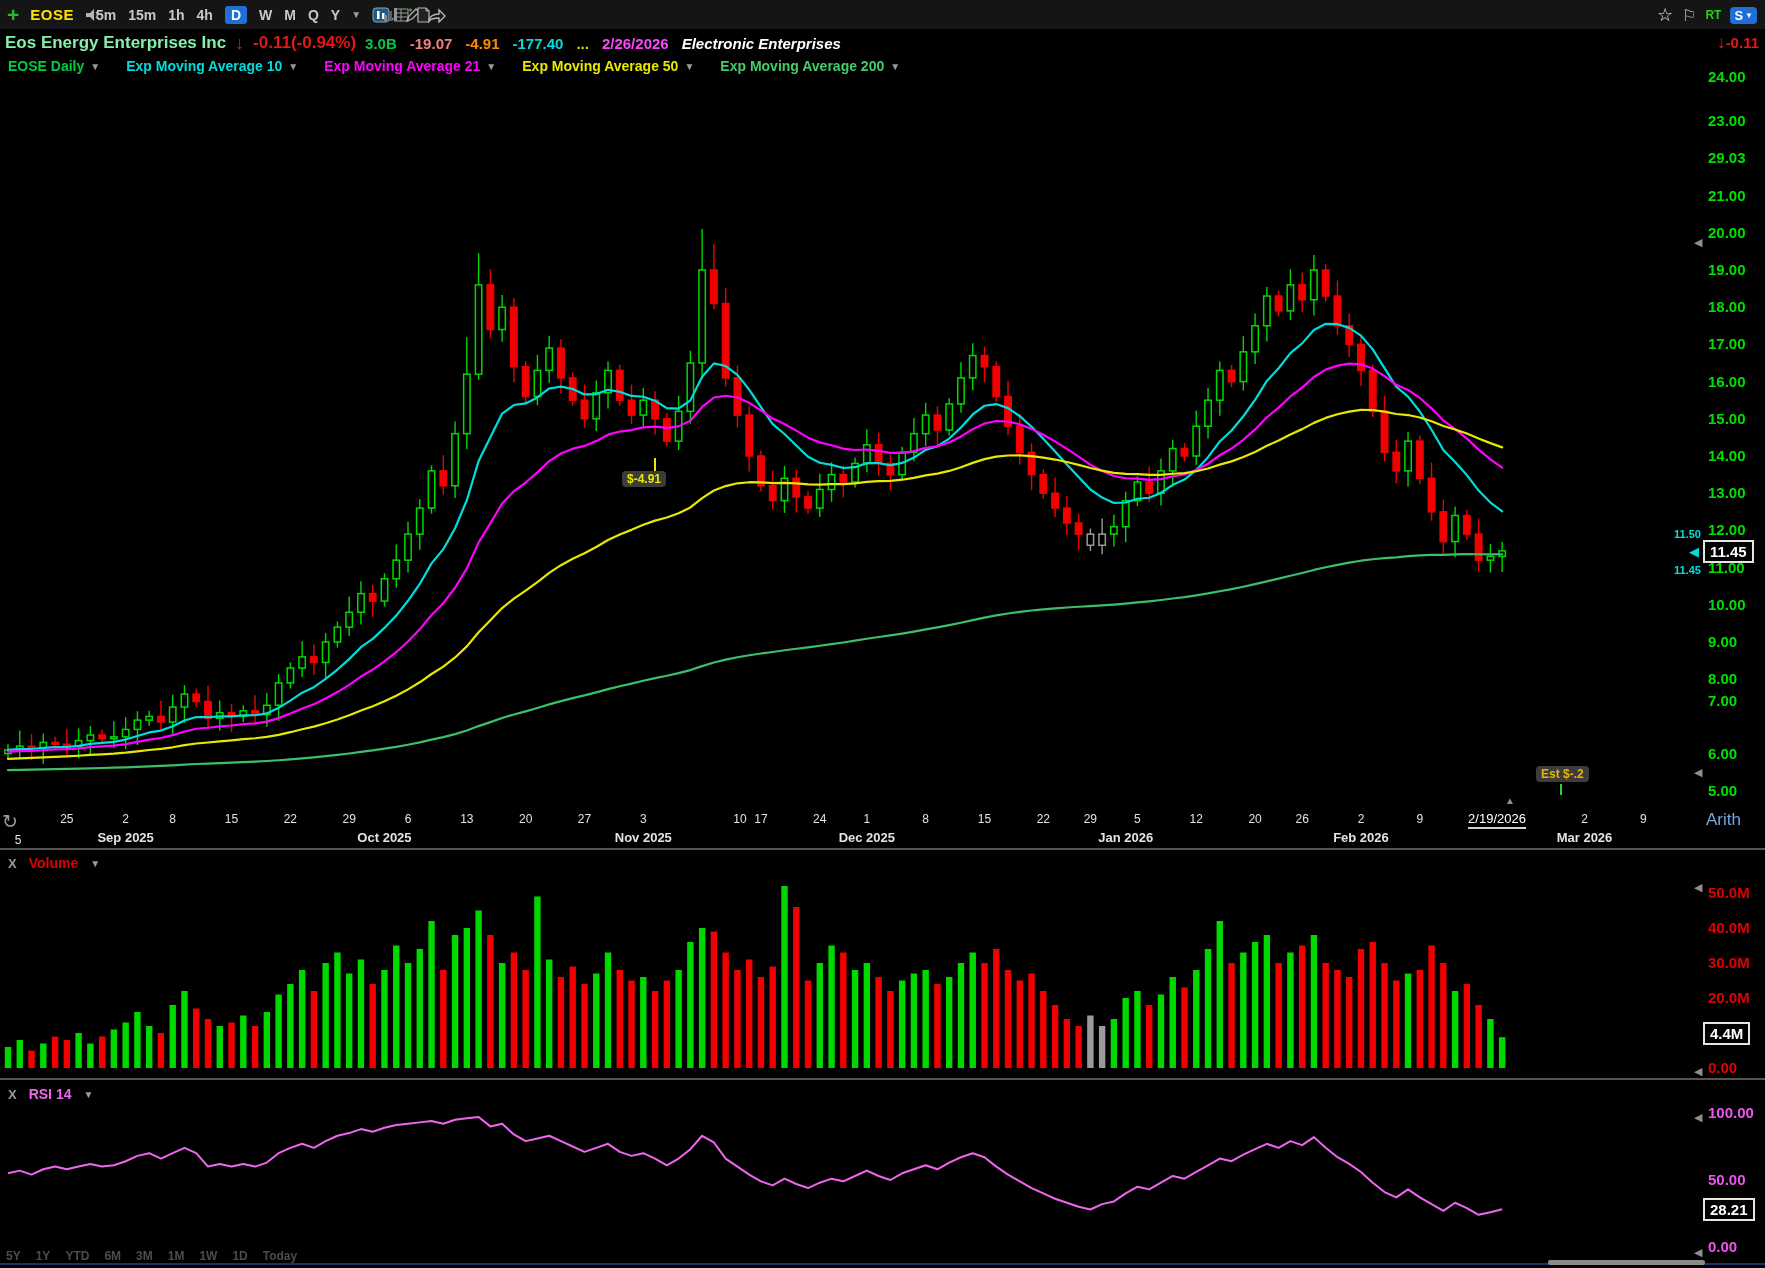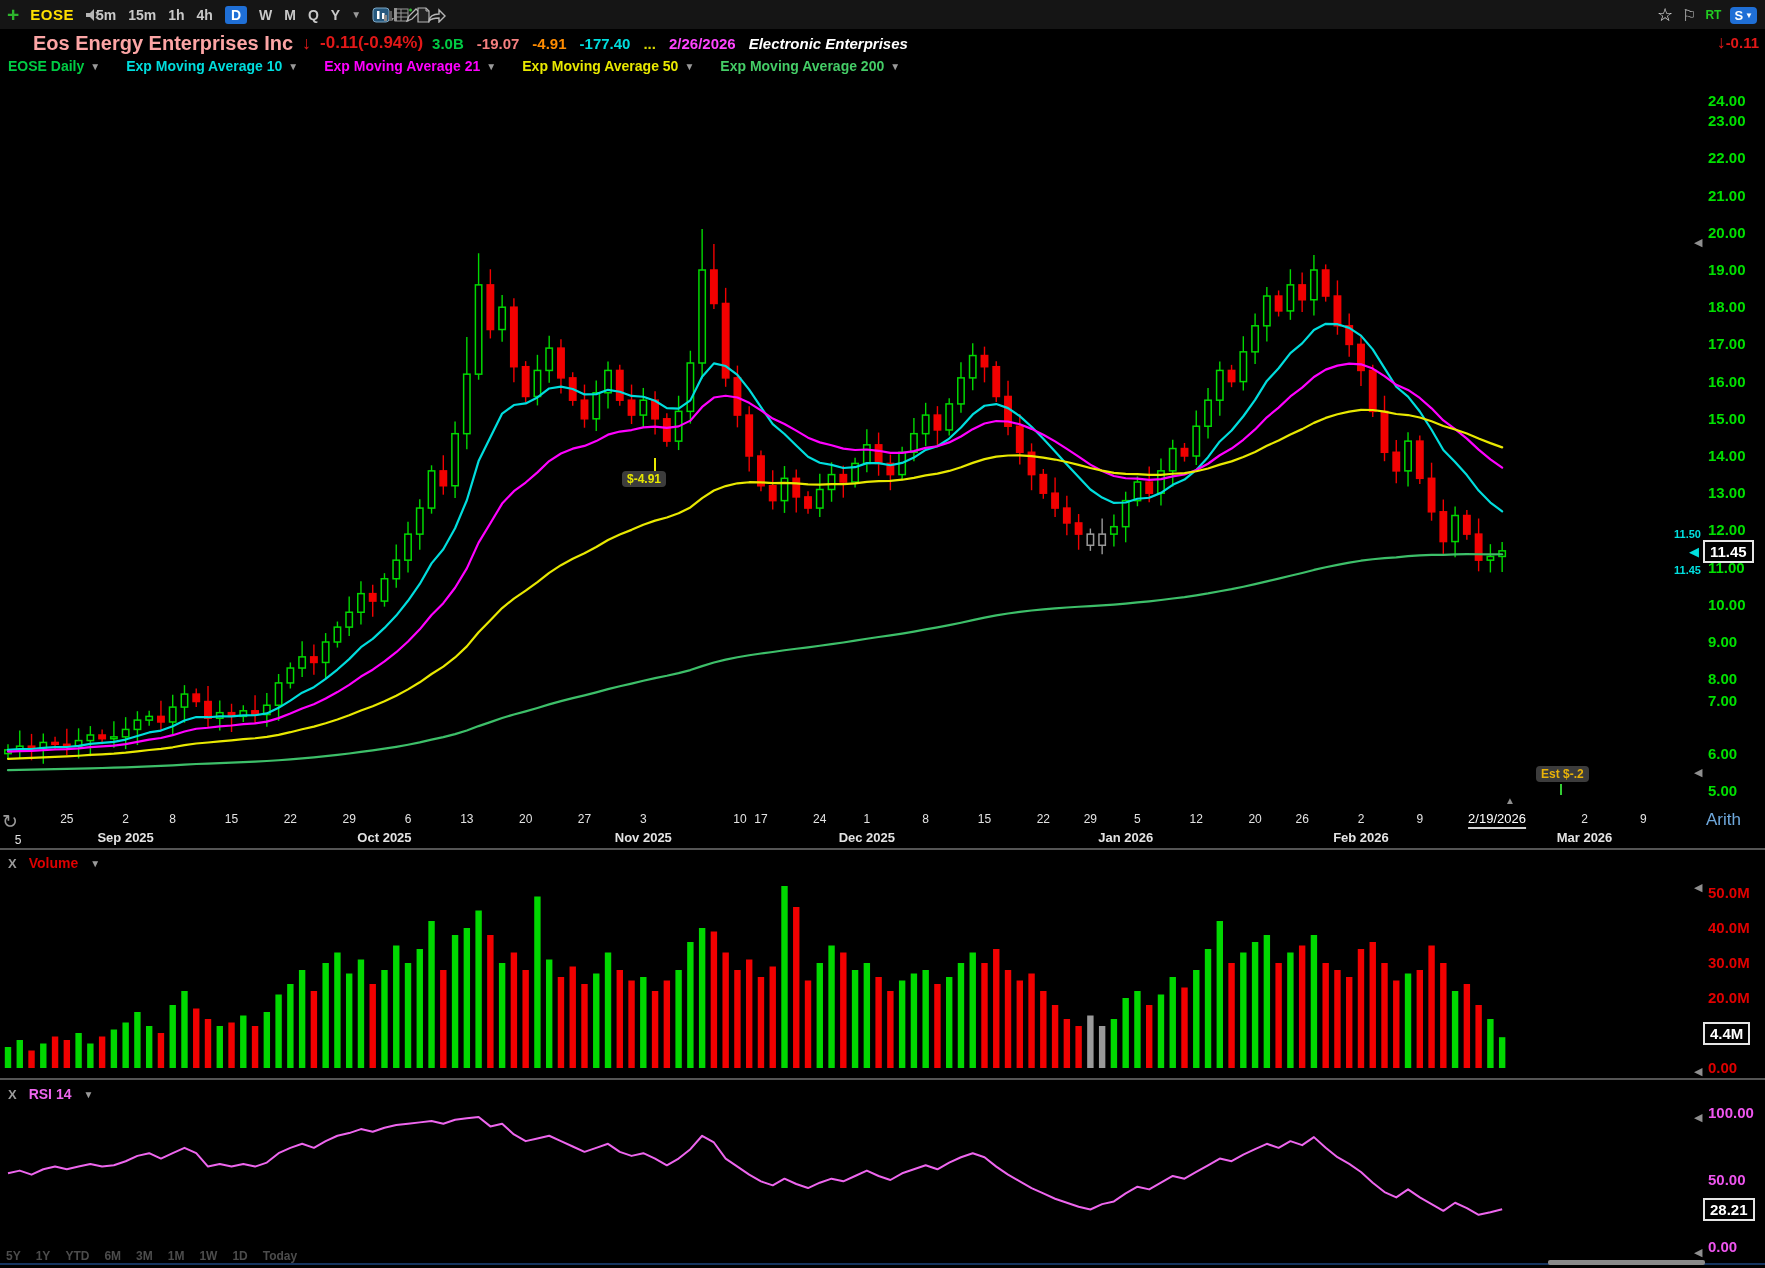--- a/index.html
+++ b/index.html
@@ -14,21 +14,21 @@
   .mini-caret{color:#9a9a9a;font-size:10px;}
   .tbicon{display:inline-flex;align-items:center;color:#b5b5b5;}
   #toolbar-right{position:absolute;right:8px;top:4px;display:flex;align-items:center;gap:9px;}
   .star{color:#e8e8e8;font-size:18px;}
   .flagic{color:#bdbdbd;font-size:16px;}
   .rt{color:#22cc22;font-size:12px;font-weight:bold;}
   .sbadge{background:#1f6fd6;color:#fff;font-size:13px;font-weight:bold;border-radius:4px;padding:1px 4px;display:inline-flex;align-items:center;gap:2px;}
   .sbadge .mini-caret{color:#fff;font-size:8px;}
   
   #titlerow{position:absolute;left:5px;top:30px;height:26px;display:flex;align-items:center;gap:9px;white-space:nowrap;}
-  .company{color:#fca5a5;font-size:20px;font-weight:bold;margin-left:28px;}
+  .company{color:#86efac;font-size:17px;font-weight:bold;}
   .dn-arrow{color:#e21818;font-size:18px;font-weight:bold;}
   .chg{color:#e21818;font-size:17px;font-weight:bold;}
   .stat{font-size:15px;font-weight:bold;}
   .industry{color:#fff;font-size:15px;font-weight:bold;font-style:italic;margin-left:4px;}
   #title-right{position:absolute;right:6px;top:32px;color:#e21818;font-size:15px;font-weight:bold;}
   
   #legend{position:absolute;left:8px;top:58px;display:flex;gap:26px;align-items:center;}
   .leg{font-size:14px;font-weight:bold;display:inline-flex;gap:6px;align-items:center;}
   
   .plabel{position:absolute;left:1708px;font-size:15px;font-weight:bold;color:#00e000;}
@@ -423,23 +423,23 @@
         <rect x="1487.19" y="476.44" width="6.4" height="3.720000000000084" fill="#000" stroke="#00d800" stroke-width="1.5"></rect>
         <line x1="1502.155" y1="461.9320000000001" x2="1502.155" y2="492.064" stroke="#00d800" stroke-width="1.4"></line>
         <rect x="1498.955" y="470.86000000000007" width="6.4" height="5.579999999999927" fill="#000" stroke="#00d800" stroke-width="1.5"></rect>
       </g>
       <polyline points="8,669.88 19.765,669.2036363636364 31.53,668.988429752066 43.295,667.7978061607814 55.06,667.1618414042757 66.825,666.9796884216802 78.59,665.8161087086473 90.355,663.8495434888933 102.12,662.9168992181854 113.885,661.8156448148791 125.65,659.5618912121737 137.41500000000002,656.0270019008695 149.18,652.4584561007114 160.945,650.5532822642184 172.71,646.2890491252696 184.47500000000002,640.4328583752206 196.24,636.9941568524533 208.005,637.2243101520071 219.77,636.3980719425514 231.53500000000003,636.398422498451 243.3,635.3841638623692 255.065,635.2306795237565 266.83000000000004,633.4141923376189 278.595,627.8697937307792 290.36,620.6280130524557 302.125,612.6738288611001 313.89,607.1804054318093 325.65500000000003,598.9657862623893 337.42,589.5392796692277 349.185,579.1212288202771 360.95000000000005,567.215550852954 372.71500000000003,558.8272688796897 384.48,547.9059472652007 396.245,535.5885023078915 408.01,520.7760473428203 419.77500000000003,503.9222205532166 431.54,483.36908954354084 443.305,469.2583459901698 455.07000000000005,448.2441012646844 466.83500000000004,420.2288101256509 478.6,381.0744810118962 490.365,357.1554844642787 502.13,333.5272145616826 513.895,325.016811914104 525.6600000000001,323.4646642933578 537.4250000000001,317.4601798763836 549.19,308.4892380806775 560.955,306.56028570237254 572.72,309.0402337564866 584.485,314.4511003462163 596.25,314.1436275559952 608.015,309.8338770912688 619.78,311.7186267110381 631.5450000000001,315.966149127213 643.3100000000001,316.73594019499245 655.075,320.7475874322665 666.84,328.0880260809453 678.605,328.68293042986437 690.37,320.37694307898 702.135,296.6720443373472 713.9000000000001,283.364399912375 725.6650000000001,286.0035999283068 737.4300000000001,294.9265817595238 749.195,309.6672032577922 760.96,327.1386208472845 772.725,344.1388716023237 784.49,353.9899858564467 796.255,365.43180660982006 808.02,376.8223872262164 819.7850000000001,382.760135003268 831.5500000000001,384.9128377299465 843.315,388.0268672335926 855.08,387.1928913729394 866.845,383.12872930513225 878.61,383.18532397692644 890.375,385.2607196174852 902.1400000000001,382.90058877794246 913.9050000000001,377.58775445468024 925.6700000000001,369.85907182655654 937.4350000000001,366.24105876718266 949.2,358.546320809513 960.965,347.5160806623288 972.73,334.4331569055418 984.495,325.7580374681706 996.26,324.07112156486687 1008.0250000000001,328.1018267348911 1019.7900000000001,336.1342218740018 1031.555,346.764363351456 1043.3200000000002,358.84357001482766 1055.085,371.43201183031357 1066.8500000000001,384.43710058843834 1078.615,397.1067186632677 1090.38,409.5018607244918 1102.145,417.61424968367515 1113.91,422.89893155937057 1125.675,422.48821673039413 1137.44,418.77035914304975 1149.2050000000002,417.75756657158615 1160.97,412.87073628584324 1172.7350000000001,404.8142387793263 1184.5,399.57528627399427 1196.265,389.8779614969044 1208.03,377.20924122473997 1219.795,361.4330155475145 1231.56,350.55428544796644 1243.325,336.24259718469983 1255.0900000000001,319.7984886056635 1266.855,300.93330885917925 1278.6200000000001,288.2036163393285 1290.385,273.053867913996 1302.15,263.3640737478149 1313.915,250.0251512482122 1325.68,243.84603283944634 1337.4450000000002,244.2012995959107 1349.21,247.87379057847238 1360.9750000000001,255.61310138238653 1372.74,269.3852647674072 1384.505,288.09339844606046 1396.27,306.78187145586764 1408.035,316.66153119116444 1419.8000000000002,331.50852552004363 1431.565,349.7433390618539 1443.3300000000002,370.0736410506077 1455.095,381.97297904140635 1466.8600000000001,395.09061921569605 1478.625,410.5577793582968 1490.39,422.53636492951557 1502.155,431.32248039687636" fill="none" stroke="#00dddd" stroke-width="2.2" stroke-linejoin="round" stroke-linecap="round"></polyline>
       <polyline points="8,671.5709090909091 19.765,671.0790082644629 31.53,670.8009166040572 43.295,670.0408332764156 55.06,669.5189393421961 66.825,669.2135812201782 78.59,668.4287102001621 90.355,667.2079183637836 102.12,666.4362894216215 113.885,665.5657176560195 125.65,664.097925141836 137.41500000000002,661.9181137653054 149.18,659.5982852411868 160.945,657.9966229465334 172.71,655.1878390423032 184.47500000000002,651.4507627657301 196.24,648.7297843324819 208.005,647.7779857568017 219.77,646.4054415970926 231.53500000000003,645.4958559973569 243.3,644.1616872703244 255.065,643.2869884275677 266.83000000000004,641.6463531159706 278.595,638.1257755599732 290.36,633.5725232363394 302.125,628.4186574875813 313.89,624.240597715983 325.65500000000003,618.5823615599844 337.42,612.0857832363495 349.185,604.8270756694087 360.95000000000005,596.5373415176442 372.71500000000003,589.6775831978584 384.48,581.4123483616895 396.245,572.2075894197177 408.01,561.4723540179252 419.77500000000003,549.345776379932 431.54,534.9397967090291 443.305,523.1961788263901 455.07000000000005,507.7856171149001 466.83500000000004,488.365106468091 478.6,462.59373315281 490.365,443.2233937752818 502.13,423.5849034320744 513.895,411.142639483704 525.6600000000001,402.53694498518547 537.4250000000001,392.3463136228959 549.19,381.0530123844508 560.955,373.49182944040984 572.72,368.64711767309984 584.485,365.93374333918166 596.25,361.09976667198333 608.015,354.6761515199849 619.78,351.541955927259 631.5450000000001,350.0454144793264 643.3100000000001,347.3321949812058 655.075,346.5565408920053 666.84,347.8804917200048 678.605,346.37862883636797 690.37,340.61693530578907 702.135,326.92448664162646 713.9000000000001,317.5204424014786 725.6650000000001,315.73494763770776 737.4300000000001,317.49358876155253 749.195,322.8123534195932 760.96,330.3530485632665 772.725,338.5609532393332 784.49,343.9935938539392 796.255,350.6232671399448 808.02,357.6647883090407 819.7850000000001,362.3752620991279 831.5500000000001,365.30478372647997 843.315,368.6443488422545 855.08,369.9894080384132 866.845,369.52128003492106 878.61,370.7866182135646 890.375,372.9514711032406 902.1400000000001,372.89042827567323 913.9050000000001,371.14402570515745 925.6700000000001,367.86547791377956 937.4350000000001,366.23770719434503 949.2,362.39064290395004 960.965,356.52603900359094 972.73,349.16549000326455 984.495,343.488627275695 996.26,341.03329752335907 1008.0250000000001,341.50663411214464 1019.7900000000001,344.30421282922237 1031.555,348.8765571174749 1043.3200000000002,354.72414283406806 1055.085,361.39285712188 1066.8500000000001,368.80805192898185 1078.615,376.56368357180173 1090.38,384.62880324709243 1102.145,390.946184770084 1113.91,396.0128952455309 1125.675,398.25172295048264 1137.44,398.596111773166 1149.2050000000002,399.9237379756055 1160.97,399.1015799778232 1172.7350000000001,396.32507270711193 1184.5,394.47733882464723 1196.265,390.09212620422477 1208.03,383.7382965492952 1219.795,375.25663322663206 1231.56,368.5605756605746 1243.325,359.76779605506783 1255.0900000000001,349.4070873227889 1266.855,337.28280665708087 1278.6200000000001,327.61346059734626 1290.385,316.4558732703148 1302.15,307.66533933664977 1313.915,296.9684903060453 1325.68,289.6113548236775 1337.4450000000002,285.62850438516136 1349.21,283.69864035014666 1360.9750000000001,284.311491227406 1372.74,288.58862838855094 1384.505,296.1969348986827 1396.27,304.80448627152975 1408.035,309.9240784286634 1419.8000000000002,317.9600712987849 1431.565,328.3091557261681 1443.3300000000002,340.422868841971 1455.095,349.0680625836101 1466.8600000000001,358.6182387123728 1478.625,369.6674897385207 1490.39,379.3740815804734 1502.155,387.69098325497583" fill="none" stroke="#ff00ff" stroke-width="2.2" stroke-linejoin="round" stroke-linecap="round"></polyline>
       <polyline points="8,678.8152941176471 19.765,678.3190080738178 31.53,677.9151254042564 43.295,677.3082577413444 55.06,676.7981299867819 66.825,676.3809484186727 78.59,675.7613033826462 90.355,674.9471346225426 102.12,674.3107764020507 113.885,673.6264322294213 125.65,672.6771603772871 137.41500000000002,671.4004089899425 149.18,670.0278439315133 160.945,668.9279284832188 172.71,667.2876175623082 184.47500000000002,665.2010443245707 196.24,663.4880621941953 208.005,662.4987264218738 219.77,661.3293646014083 231.53500000000003,660.3517424601765 243.3,659.1936349127187 255.065,658.2268257004552 266.83000000000004,656.9332246925942 278.595,654.8150590183748 290.36,652.1964292529483 302.125,649.2428437920483 313.89,646.6239087413799 325.65500000000003,643.3053240848551 337.42,639.5333505913313 349.185,635.3257682152008 360.95000000000005,630.5537773048007 372.71500000000003,626.2606879987301 384.48,621.2606610183877 396.245,615.7273017627647 408.01,609.3897605171661 419.77500000000003,602.2795738302184 431.54,593.9893944643275 443.305,586.6078495833735 455.07000000000005,577.4734241095157 466.83500000000004,566.3630937522797 478.6,552.1872861541511 490.365,540.3179808147727 502.13,528.0388443122325 513.895,518.5753602215568 525.6600000000001,510.65005197757415 537.4250000000001,502.01436366472814 549.19,492.842035677876 560.955,485.19646565129267 572.72,478.72601601790865 584.485,473.2387212721083 596.25,466.94543808496684 608.015,460.02365619928185 619.78,454.5403755640159 631.5450000000001,449.85565495366234 643.3100000000001,444.77111946528345 655.075,440.6153892901743 666.84,437.49792304350075 678.605,433.33565155159874 690.37,427.4401358044772 702.135,418.12875792979185 713.9000000000001,410.49547330509415 725.6650000000001,406.0791802343061 737.4300000000001,403.2948986564902 749.195,402.2245104738828 760.96,402.3631571219658 772.725,403.07989605835934 784.49,402.8932334678354 796.255,403.4433027436066 808.02,404.40944773405334 819.7850000000001,404.60829292095315 831.5500000000001,404.21581084562166 843.315,404.1304849301071 855.08,403.3190933642206 866.845,401.8101093107217 878.61,401.08971286716405 890.375,400.8352143233537 902.1400000000001,399.71540199694766 913.9050000000001,397.9100921147144 925.6700000000001,395.44616693374525 937.4350000000001,393.6623956814415 949.2,390.9273997723654 960.965,387.27848213423346 972.73,382.8973651877929 984.495,379.12570380787946 996.26,376.66900954090374 1008.0250000000001,375.4757150491036 1019.7900000000001,375.3503928903152 1031.555,376.1052794436362 1043.3200000000002,377.55997436741524 1055.085,379.54115184320284 1066.8500000000001,382.02816549641057 1078.615,384.85529626125725 1090.38,388.00920621179614 1102.145,390.6017863603532 1113.91,392.80093199328047 1125.675,393.89266015040675 1137.44,394.21216367392026 1149.2050000000002,394.95678470631555 1160.97,394.79691079626394 1172.7350000000001,393.76801233366535 1184.5,393.0712275362667 1196.265,391.23470880935423 1208.03,388.44903395408545 1219.795,384.60554242647424 1231.56,381.3504231156321 1243.325,377.05589671894063 1255.0900000000001,371.9086066515312 1266.855,365.7961122730398 1278.6200000000001,360.50685296821473 1290.385,354.40383912632393 1302.15,349.12368857235043 1313.915,342.88354392245435 1325.68,337.9092872980443 1337.4450000000002,334.2971583843955 1349.21,331.55609334971336 1360.9750000000001,329.9436975320776 1372.74,329.9992388053294 1384.505,331.65730787178705 1396.27,333.9797663866189 1408.035,335.0440892734182 1419.8000000000002,337.5254975372057 1431.565,341.22253684947214 1443.3300000000002,345.9416530514536 1455.095,349.454529402377 1466.8600000000001,353.55905766110726 1478.625,358.5238004979266 1490.39,363.14796518428244 1502.155,367.3719665496047" fill="none" stroke="#e8e800" stroke-width="2.2" stroke-linejoin="round" stroke-linecap="round"></polyline>
       <polyline points="8,690.1364179104478 19.765,689.8978465879559 31.53,689.6801565721553 43.295,689.409110238104 55.06,689.1592683451875 66.825,688.9304199039419 78.59,688.6483261735544 90.355,688.3135169578971 102.12,688.0190541025947 113.885,687.7090137632655 125.65,687.3280285516906 137.41500000000002,686.8582969243106 149.18,686.3562243180986 160.945,685.9146698472716 172.71,685.3294492517764 184.47500000000002,684.6204995079777 196.24,683.9926338412316 208.005,683.5375827582343 219.77,683.0315371586498 231.53500000000003,682.5675417640364 243.3,682.0526408509614 255.065,681.5798782554294 266.83000000000004,681.0192824518928 278.595,680.2421751638143 290.36,679.32474058507 302.125,678.3053899324821 313.89,677.3517044605171 325.65500000000003,676.2039263066812 337.42,674.9195091295003 349.185,673.4998125212464 360.95000000000005,671.9091676205376 372.71500000000003,670.4083798830198 384.48,668.7004358045818 396.245,666.8244115677204 408.01,664.7079497610763 419.77500000000003,662.3534427982795 431.54,659.6522145117294 443.305,657.1259238200705 455.07000000000005,654.1065613940002 466.83500000000004,650.5250035691842 478.6,646.0907249267048 490.365,642.14474756425 502.13,638.0159441058993 513.895,634.520462074995 525.6600000000001,631.3558803628058 537.4250000000001,627.9636825482506 549.19,624.3831483935417 560.955,621.1343608473372 572.72,618.1399890976124 584.485,615.3604867185318 596.25,612.3495366019295 608.015,609.1464566357411 619.78,606.2713675149874 631.5450000000001,603.572945947674 643.3100000000001,600.7533146447122 655.075,598.1468140014812 666.84,595.7883382402724 678.605,593.1572104965882 690.37,590.0710690986122 702.135,586.0902624409146 713.9000000000001,582.4822001280696 725.6650000000001,579.6503374402282 737.4300000000001,577.2168017443055 749.195,575.2146445130189 760.96,573.5285286472177 772.725,572.0072497552056 784.49,570.2790184143578 796.255,568.7530580321254 808.02,567.3533261114077 819.7850000000001,565.7824472446275 831.5500000000001,564.0791393118451 843.315,562.4668095674486 855.08,560.6854482782203 866.845,558.7367373500788 878.61,556.992491207292 890.375,555.3766455236374 902.1400000000001,553.554788354248 913.9050000000001,551.5659844900266 925.6700000000001,549.4118950921159 937.4350000000001,547.42729912105 949.2,545.203345895965 960.965,542.7424170810797 972.73,540.0838855678352 984.495,537.562851880593 996.26,535.3630225086468 1008.0250000000001,533.4812013891578 1019.7900000000001,531.8772093355344 1031.555,530.5112669540863 1043.3200000000002,529.3439906659859 1055.085,528.336388768812 1066.8500000000001,527.4868724626546 1078.615,526.7568538311854 1090.38,526.1451438428154 1102.145,525.428475744877 1113.91,524.6449088220423 1125.675,523.6100341073952 1137.44,522.4003820267246 1149.2050000000002,521.3138110612845 1160.97,520.015962195003 1172.7350000000001,518.5089376955503 1184.5,517.0909383154951 1196.265,515.3909289790224 1208.03,513.4487306807237 1219.795,511.22973833564185 1231.56,509.14387029250116 1243.325,506.78263775227725 1255.0900000000001,504.1857955855879 1266.855,501.31867324145276 1278.6200000000001,498.62813917934875 1290.385,495.7052721228378 1302.15,492.95954802211304 1313.915,489.94502515622133 1325.68,487.2196020203386 1337.4450000000002,484.8174169256088 1349.21,482.62420879699584 1360.9750000000001,480.71192811244856 1372.74,479.2258392755088 1384.505,478.16170157127493 1396.27,477.2932269287747 1408.035,476.1372744220207 1419.8000000000002,475.3629731839906 1431.565,474.92951076424947 1443.3300000000002,474.79648080639623 1455.095,474.40567005210374 1466.8600000000001,474.20382258889873 1478.625,474.26308803577535 1490.39,474.2847488513398 1502.155,474.2506717483414" fill="none" stroke="#3dbf69" stroke-width="2.2" stroke-linejoin="round" stroke-linecap="round"></polyline>
     </svg>
   <div id="price-labels">
-      <div class="plabel" style="top: 92px;">24.00</div>
+      <div class="plabel" style="top: 68px;">24.00</div>
       <div class="plabel" style="top: 112.2px;">23.00</div>
-      <div class="plabel" style="top: 149.4px;">22.00</div>
+      <div class="plabel" style="top: 149.4px;">29.03</div>
       <div class="plabel" style="top: 186.6px;">21.00</div>
       <div class="plabel" style="top: 223.8px;">20.00</div>
       <div class="plabel" style="top: 261px;">19.00</div>
       <div class="plabel" style="top: 298.2px;">18.00</div>
       <div class="plabel" style="top: 335.4px;">17.00</div>
       <div class="plabel" style="top: 372.6px;">16.00</div>
       <div class="plabel" style="top: 409.8px;">15.00</div>
       <div class="plabel" style="top: 447px;">14.00</div>
       <div class="plabel" style="top: 484.2px;">13.00</div>
       <div class="plabel" style="top: 521.4px;">12.00</div>

